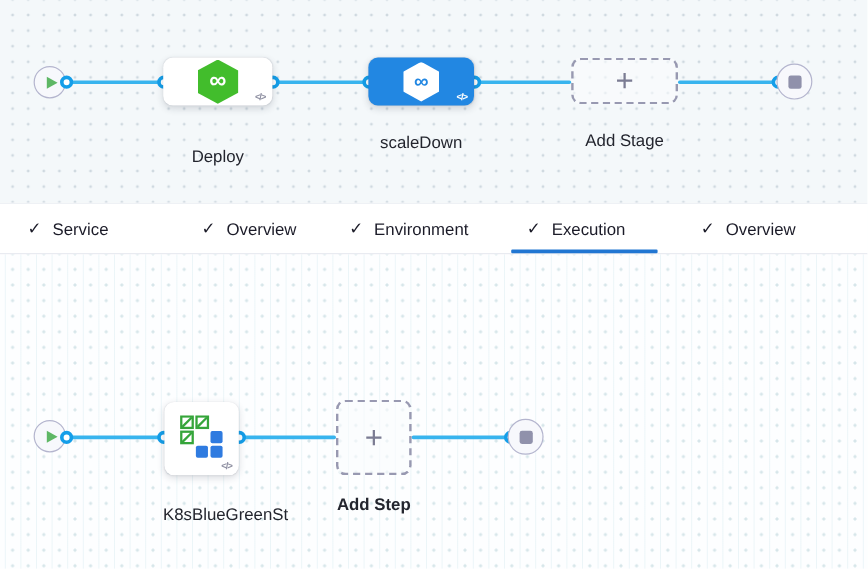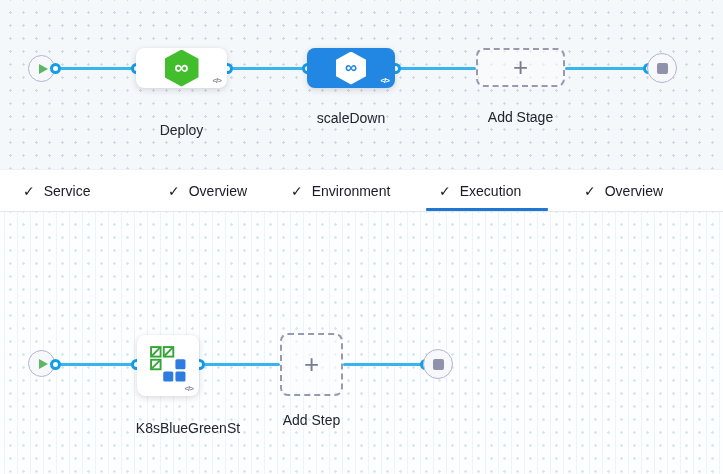--- a/index.html
+++ b/index.html
@@ -210,14 +210,14 @@
     <span class="plus">+</span>
   </div>
 
   <div class="round-node end-node" style="left:423px;top:137px;">
     <div class="stop-sq"></div>
   </div>
 
   <div class="node-label step-label" style="left:108px;top:203px;width:120px;margin-left:20px;">
     <div>K8sBlueGreenSt</div>
   </div>
-  <div class="node-label" style="left:261px;top:200px;width:101px;">Add Step</div>
+  <div class="node-label" style="left:261px;top:200px;width:101px;font-weight:bold;">Add Step</div>
 </div>
 
 </body></html>

